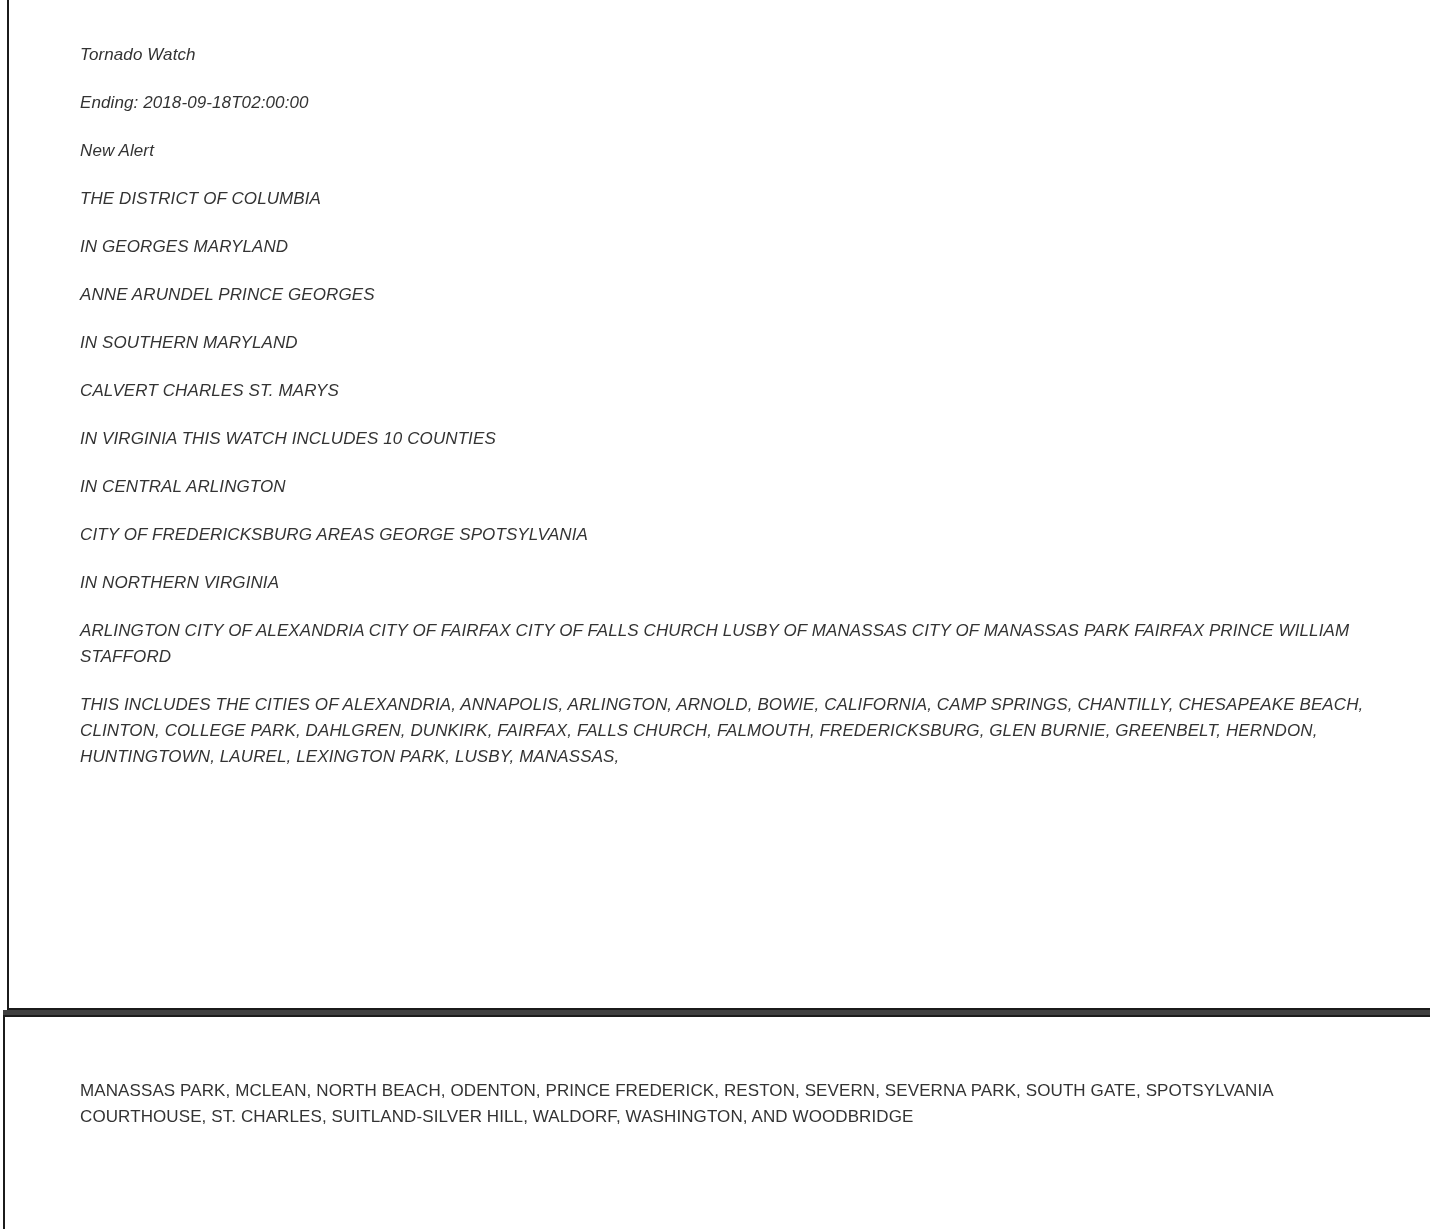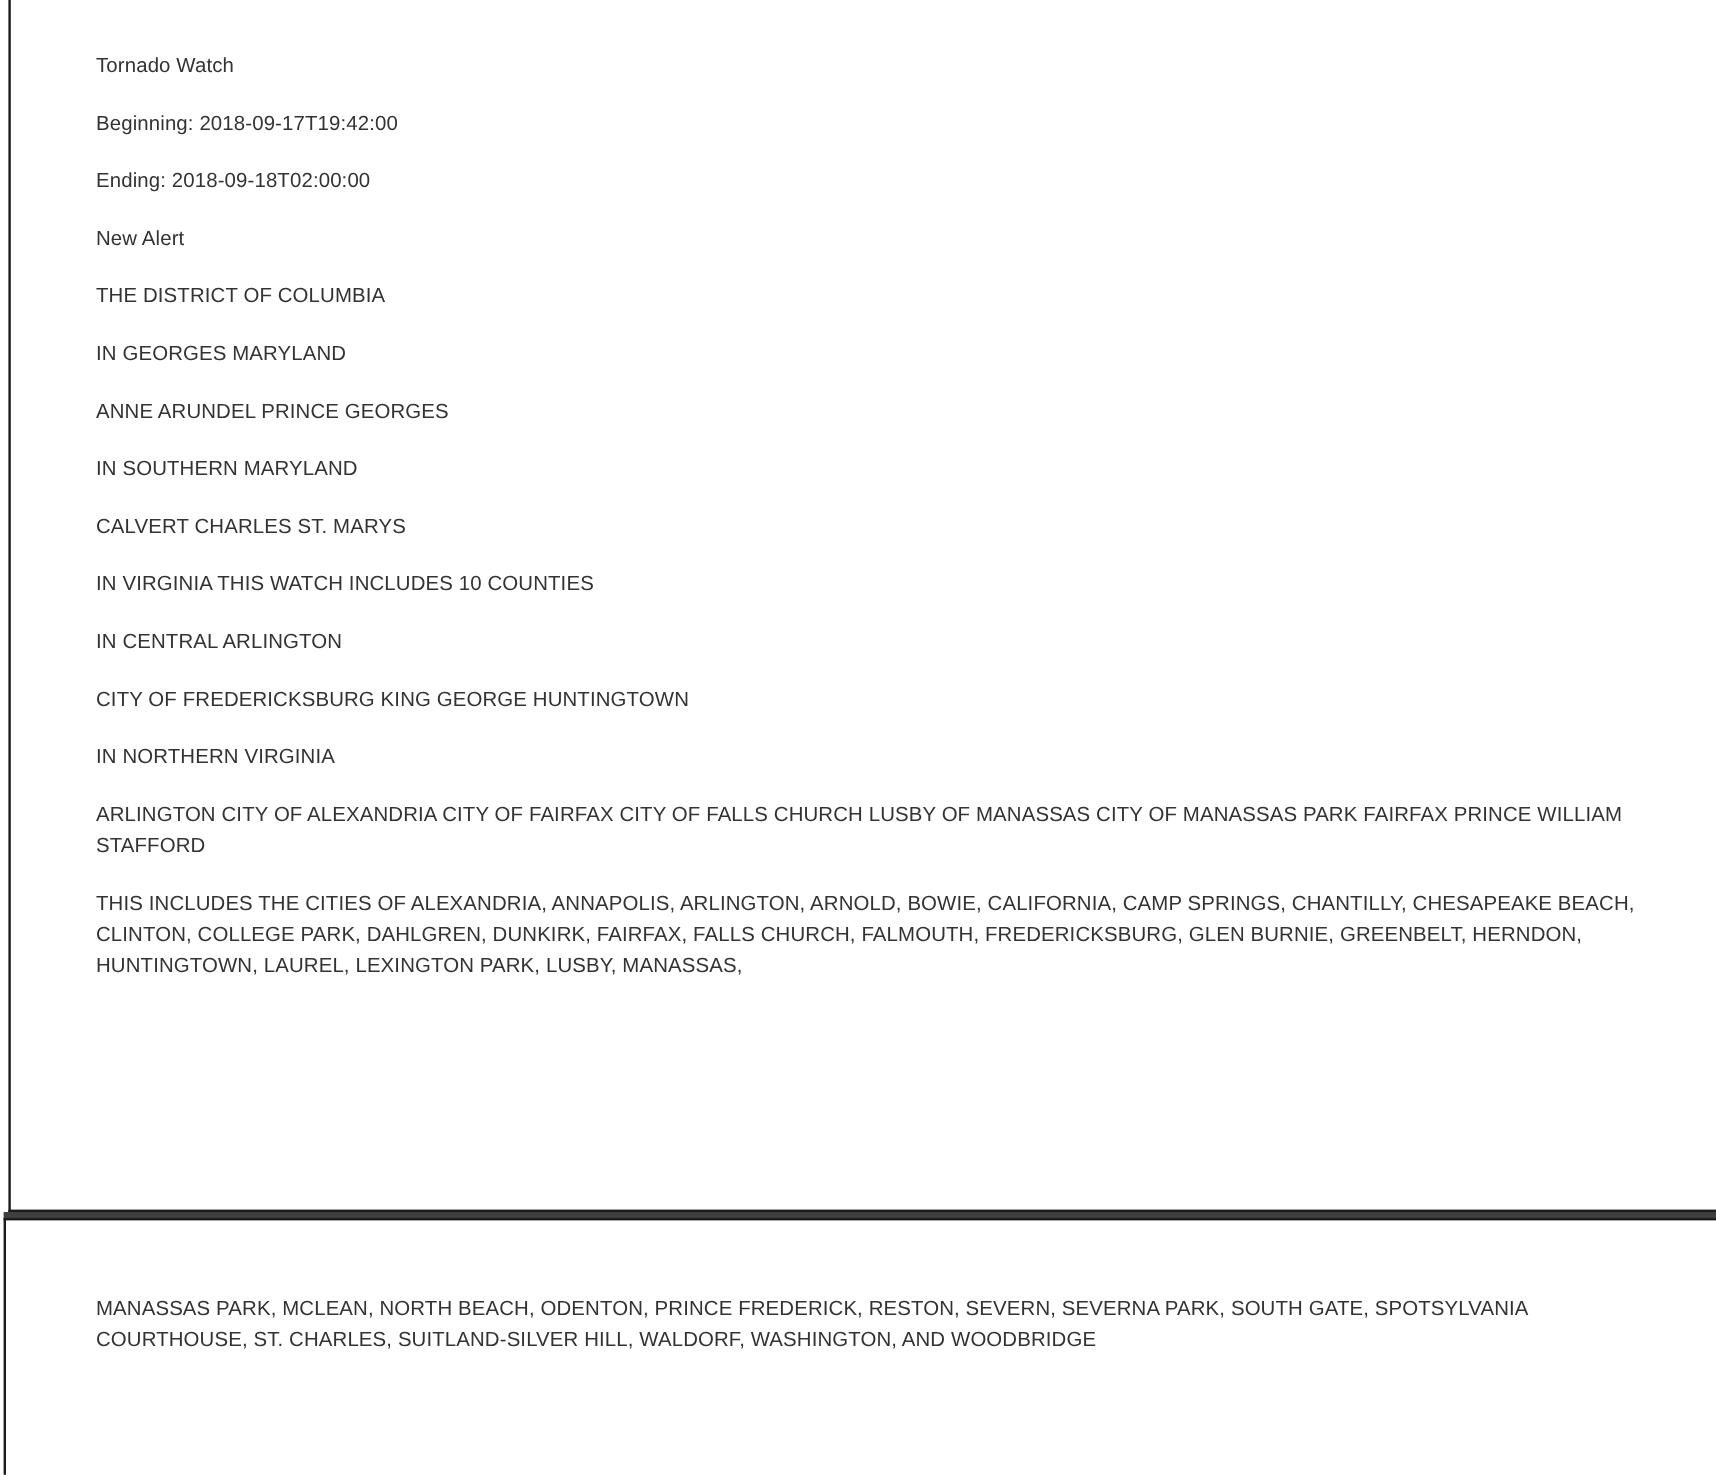--- a/index.html
+++ b/index.html
@@ -44,41 +44,40 @@
     padding: 39px 0 0 75px;  
     overflow: hidden;
   }
   p {
     font-size: 17px;
     line-height: 26px;
     margin: 22px 0;
     color: #333333;
     letter-spacing: 0.1px;
   }
-  .frame-top p    { max-width: 1290px; }
+  .frame-top p    { max-width: 1290px; font-style: italic; }
   .frame-bottom p { max-width: 1320px; }
 </style>
 </head>
 <body>
 
 <div>
 
   <section class="frame-top">
     <p>Tornado Watch</p>
-    <p>Beginning: 2018-09-17T19:42:00</p>
     <p>Ending: 2018-09-18T02:00:00</p>
     <p>New Alert</p>
     <p>THE DISTRICT OF COLUMBIA</p>
     <p>IN GEORGES MARYLAND</p>
     <p>ANNE ARUNDEL PRINCE GEORGES</p>
     <p>IN SOUTHERN MARYLAND</p>
     <p>CALVERT CHARLES ST. MARYS</p>
     <p>IN VIRGINIA THIS WATCH INCLUDES 10 COUNTIES</p>
     <p>IN CENTRAL ARLINGTON</p>
-    <p>CITY OF FREDERICKSBURG KING GEORGE HUNTINGTOWN</p>
+    <p>CITY OF FREDERICKSBURG AREAS GEORGE SPOTSYLVANIA</p>
     <p>IN NORTHERN VIRGINIA</p>
     <p>ARLINGTON CITY OF ALEXANDRIA CITY OF FAIRFAX CITY OF FALLS CHURCH LUSBY OF MANASSAS CITY OF MANASSAS PARK FAIRFAX PRINCE WILLIAM STAFFORD</p>
     <p>THIS INCLUDES THE CITIES OF ALEXANDRIA, ANNAPOLIS, ARLINGTON, ARNOLD, BOWIE, CALIFORNIA, CAMP SPRINGS, CHANTILLY, CHESAPEAKE BEACH, CLINTON, COLLEGE PARK, DAHLGREN, DUNKIRK, FAIRFAX, FALLS CHURCH, FALMOUTH, FREDERICKSBURG, GLEN BURNIE, GREENBELT, HERNDON, HUNTINGTOWN, LAUREL, LEXINGTON PARK, LUSBY, MANASSAS,</p>
   </section>
 
   <div class="frame-divider"></div>
 
   <section class="frame-bottom">
     <p>MANASSAS PARK, MCLEAN, NORTH BEACH, ODENTON, PRINCE FREDERICK, RESTON, SEVERN, SEVERNA PARK, SOUTH GATE, SPOTSYLVANIA COURTHOUSE, ST. CHARLES, SUITLAND-SILVER HILL, WALDORF, WASHINGTON, AND WOODBRIDGE</p>
   </section>

